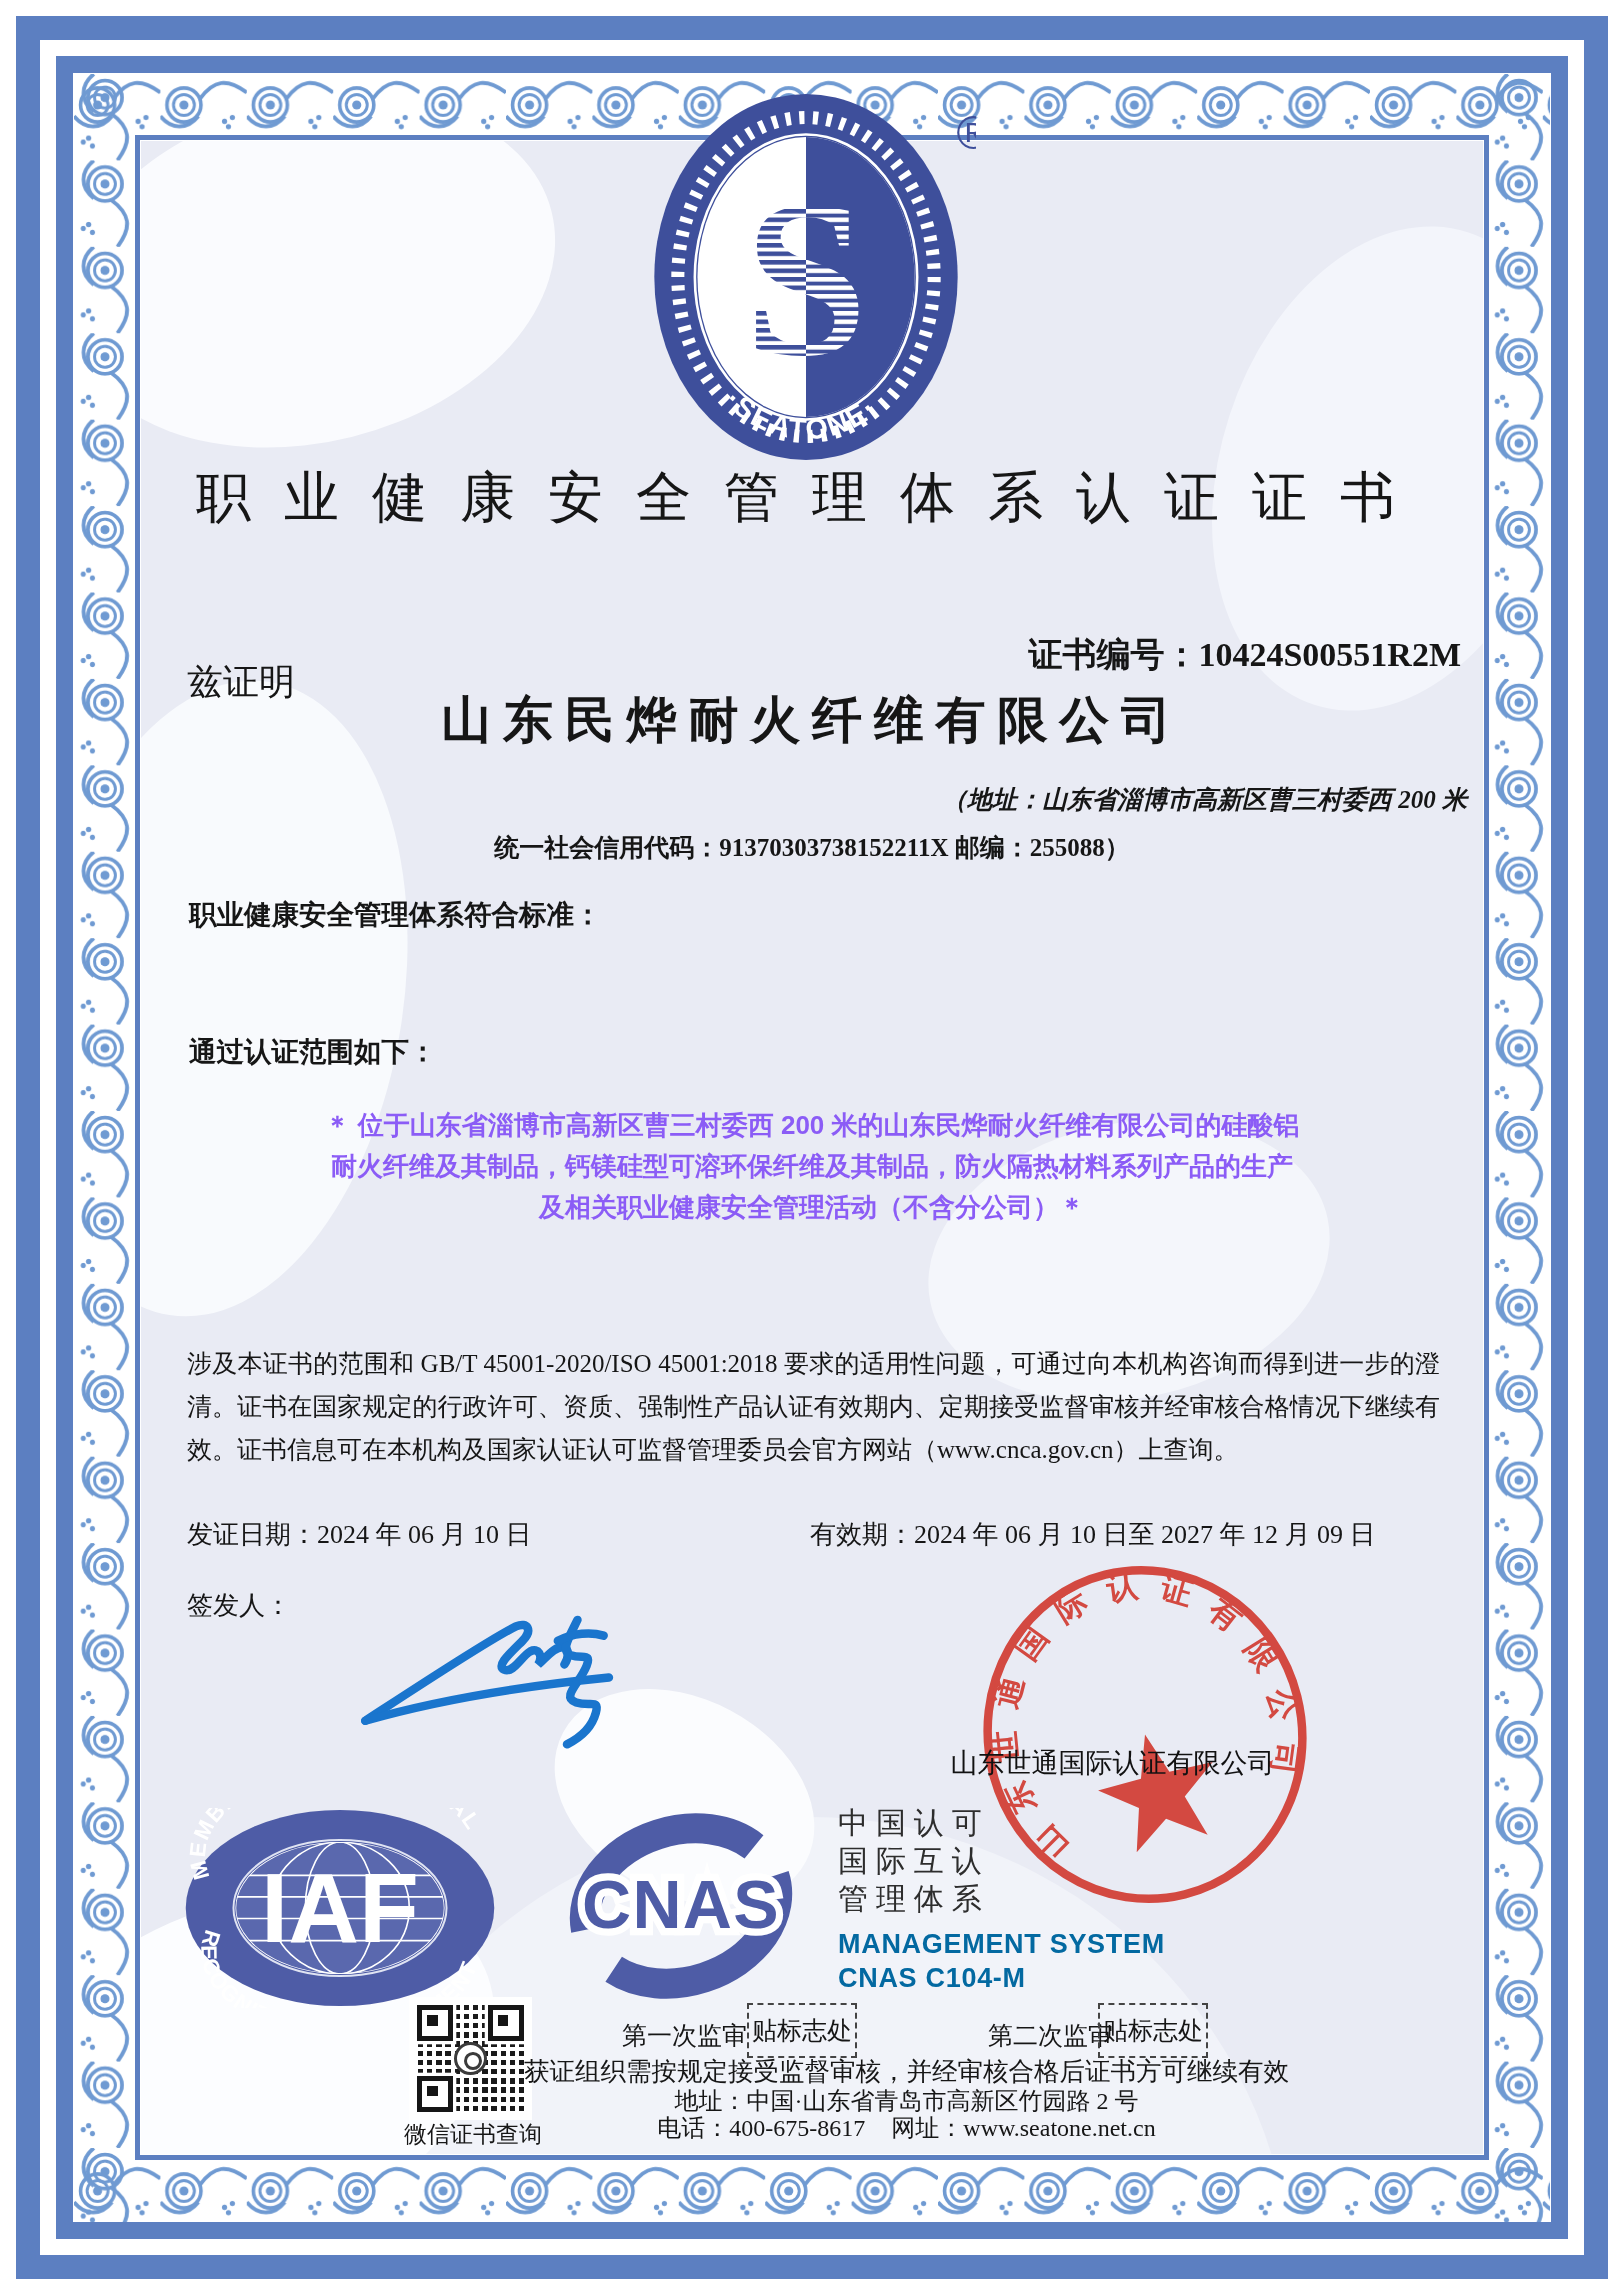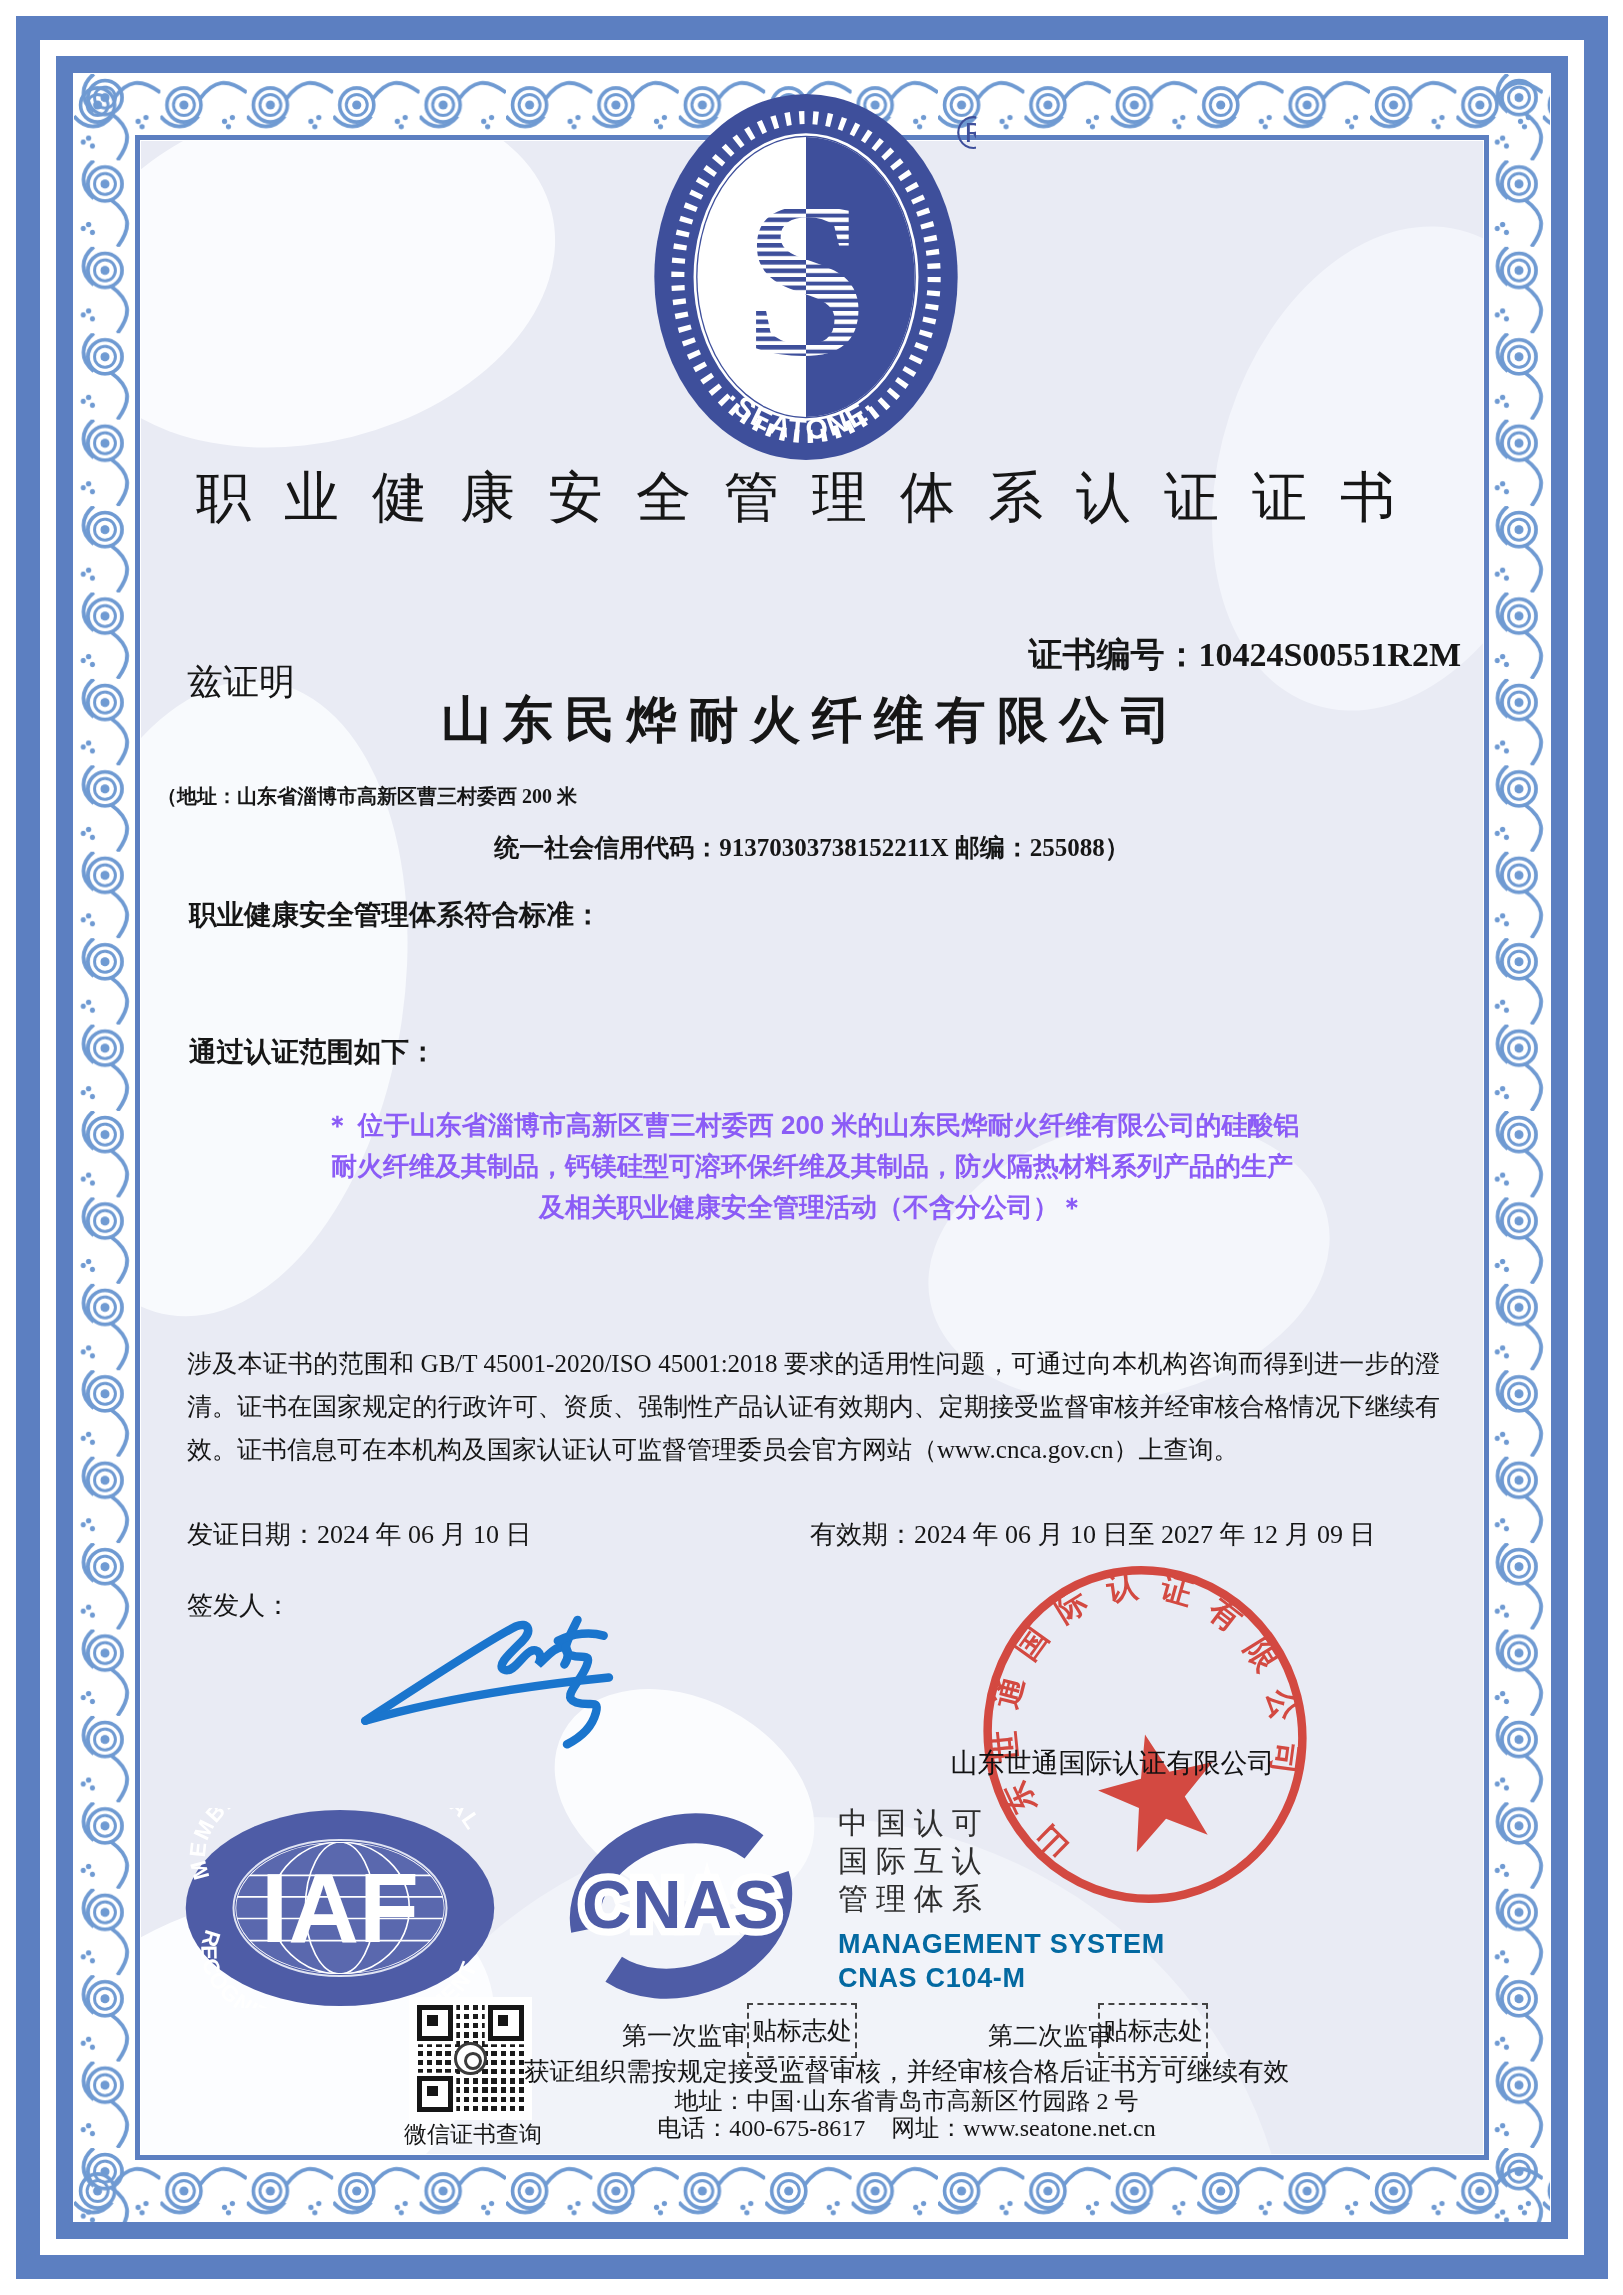--- a/index.html
+++ b/index.html
@@ -10,21 +10,21 @@
   .band-outer{inset:15.7px;border:24px solid #5c7fc1;}
   .band-mid{inset:56px;border:17.7px solid #5c7fc1;}
   .line-inner{inset:135px;border:5.9px solid #5c7fc1;}
   .interior{inset:141px;background:#e9ebf4;overflow:hidden;}
   .blob{position:absolute;border-radius:50%;}
   
   .title{left:157px;width:1310px;top:461px;font-size:55px;letter-spacing:33px;text-align:center;white-space:nowrap;}
   .certno{right:163px;top:592px;font-size:34px;font-weight:bold;white-space:nowrap;margin-top:40px;}
   .intro{left:187px;top:658px;font-size:36px;}
   .company{left:157px;width:1310px;top:687px;text-align:center;font-size:50px;font-weight:bold;letter-spacing:11.8px;white-space:nowrap;}
-  .addr{left:157px;width:1310px;top:783px;text-align:left;font-size:20px;font-weight:bold;}
+  .addr{left:157px;width:1310px;top:783px;text-align:right;font-size:25px;font-weight:bold;font-style:italic;}
   .credit{left:157px;width:1310px;top:831px;text-align:center;font-size:25px;font-weight:bold;}
   .stdlabel{left:189px;top:897px;font-size:27.5px;font-weight:bold;}
   .stdcode{left:157px;width:1310px;top:948px;text-align:center;font-size:41px;font-weight:bold;
            font-family:"Liberation Sans","DejaVu Sans",sans-serif;}
   .scopelabel{left:189px;top:1034px;font-size:27.5px;font-weight:bold;text-align:center;}
   .scope{left:157px;width:1310px;top:1105px;text-align:center;font-size:26px;font-weight:bold;line-height:41px;
          font-family:"Liberation Sans","DejaVu Sans",sans-serif;color:#8b5cf6;}
   .disc{left:187px;width:1253px;top:1342px;font-size:25px;line-height:43px;text-align:justify;word-break:break-all;}
   .daterow{font-size:26px;white-space:nowrap;}
   .signer{left:187px;top:1588px;font-size:26px;}

